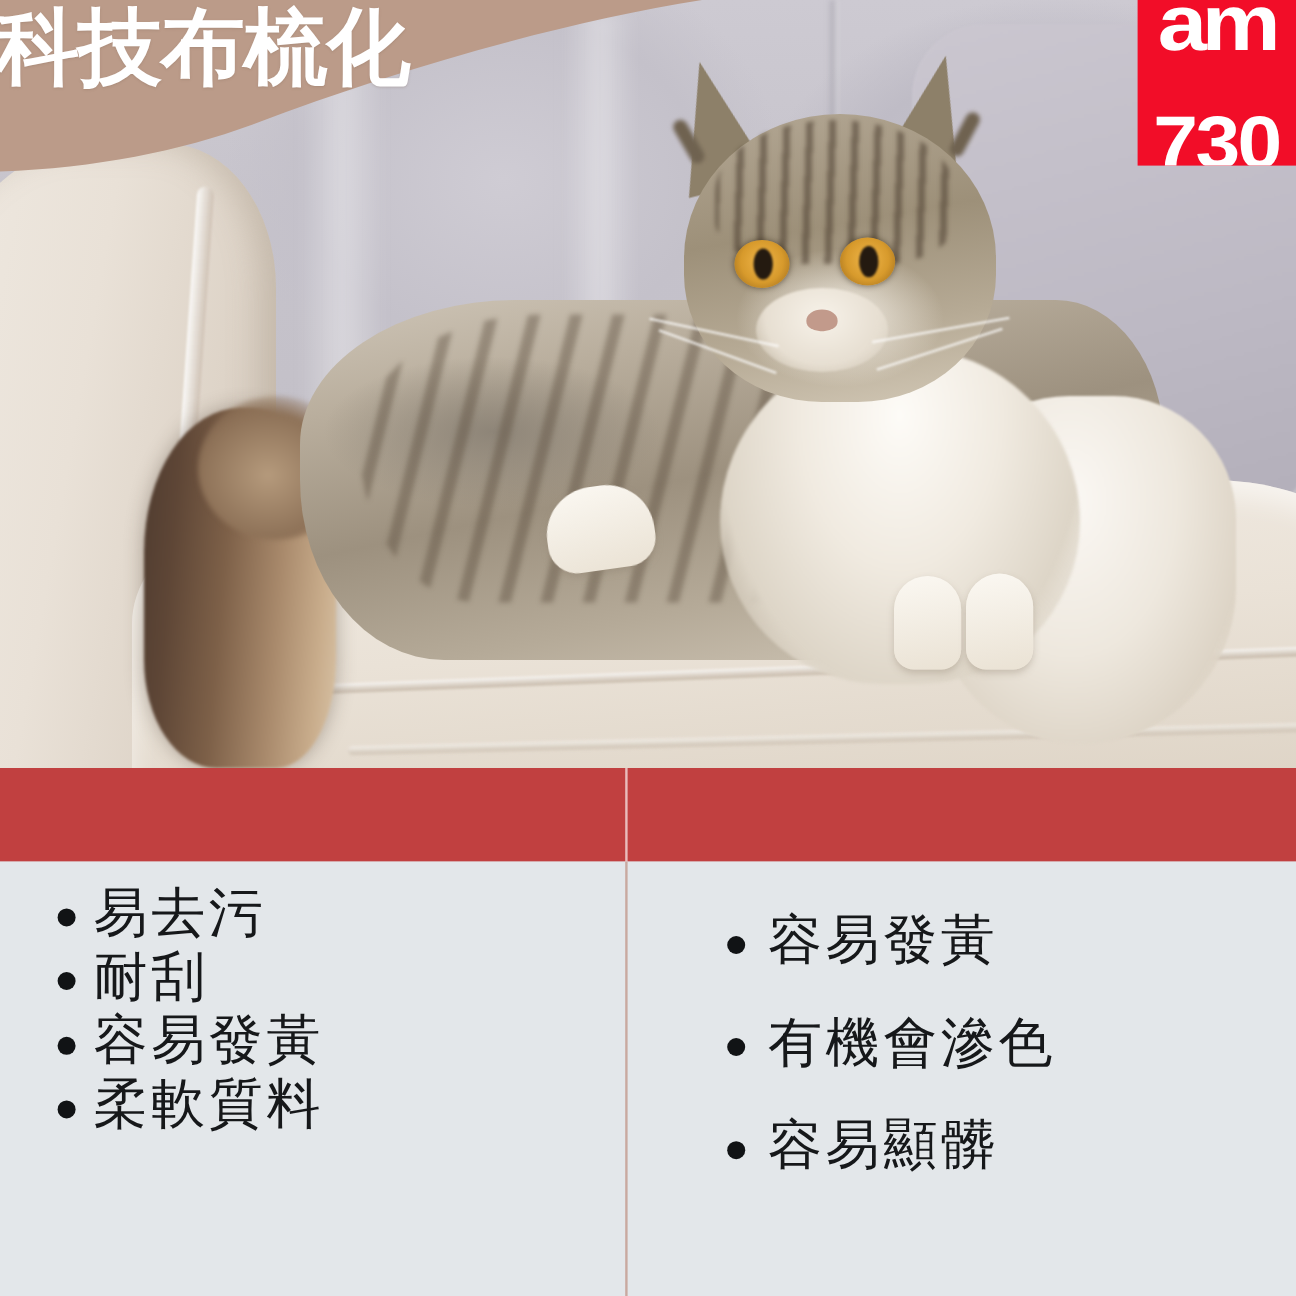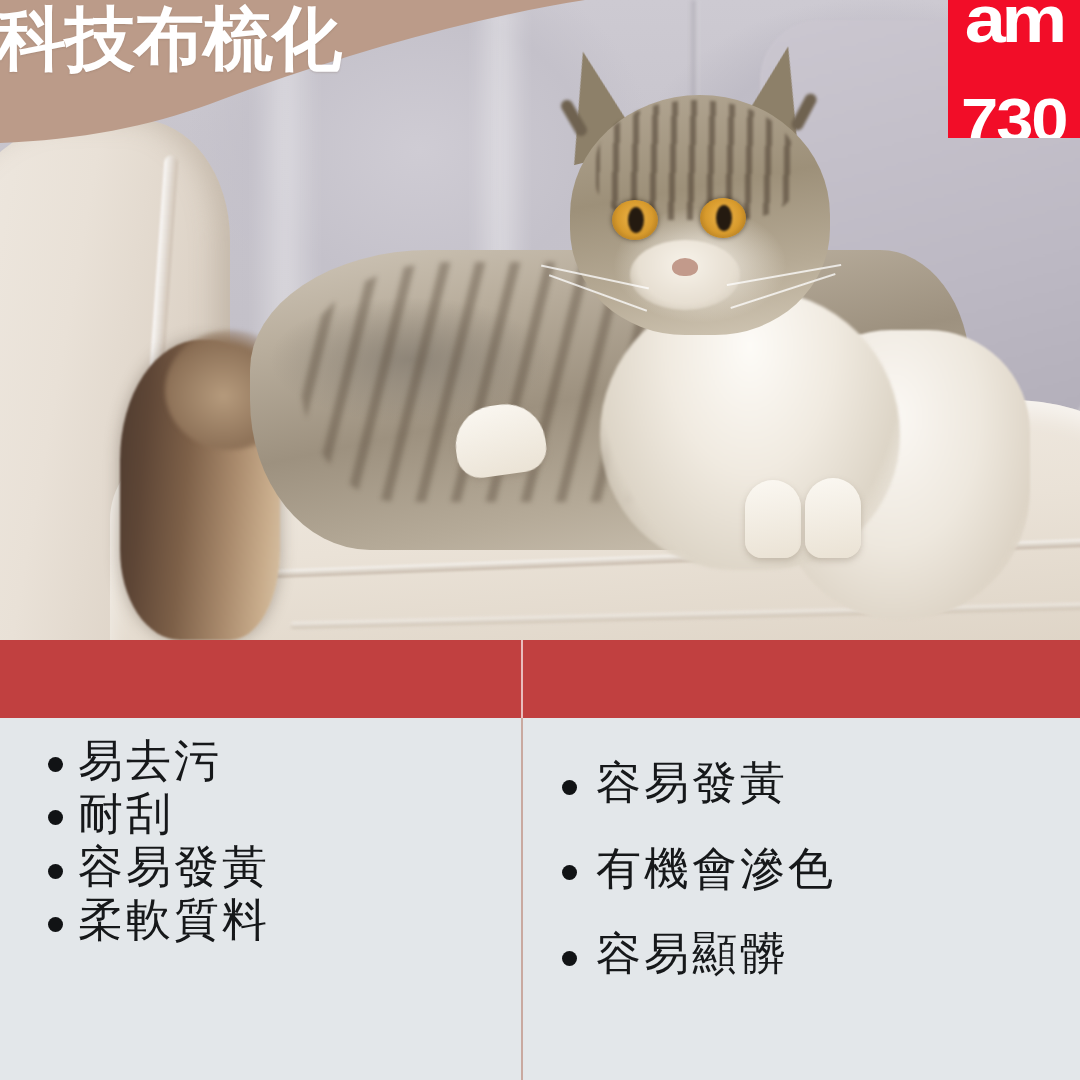--- a/index.html
+++ b/index.html
@@ -236,20 +236,21 @@
   .th.left { width:522px; flex:0 0 522px; }
   .th.right { flex:1 1 auto; }
   .th-div {
     position:absolute; left:521px; top:0; width:2px; height:78px;
     background:rgba(255,255,255,.65);
   }
   .tbody {
     position:absolute; left:0; top:78px; width:1080px; height:362px;
     background:#e3e7ea;
     display:flex;
+    gap:44px;
   }
   .cell { position:relative; }
   .cell.left { width:522px; }
   .cell.right { flex:1 1 auto; }
   .body-div {
     position:absolute; left:521px; top:78px; width:2px; height:362px;
     background:#c9a9a0;
   }
   ul.list { list-style:none; }
   ul.list.pros { padding:16px 0 0 48px; }

